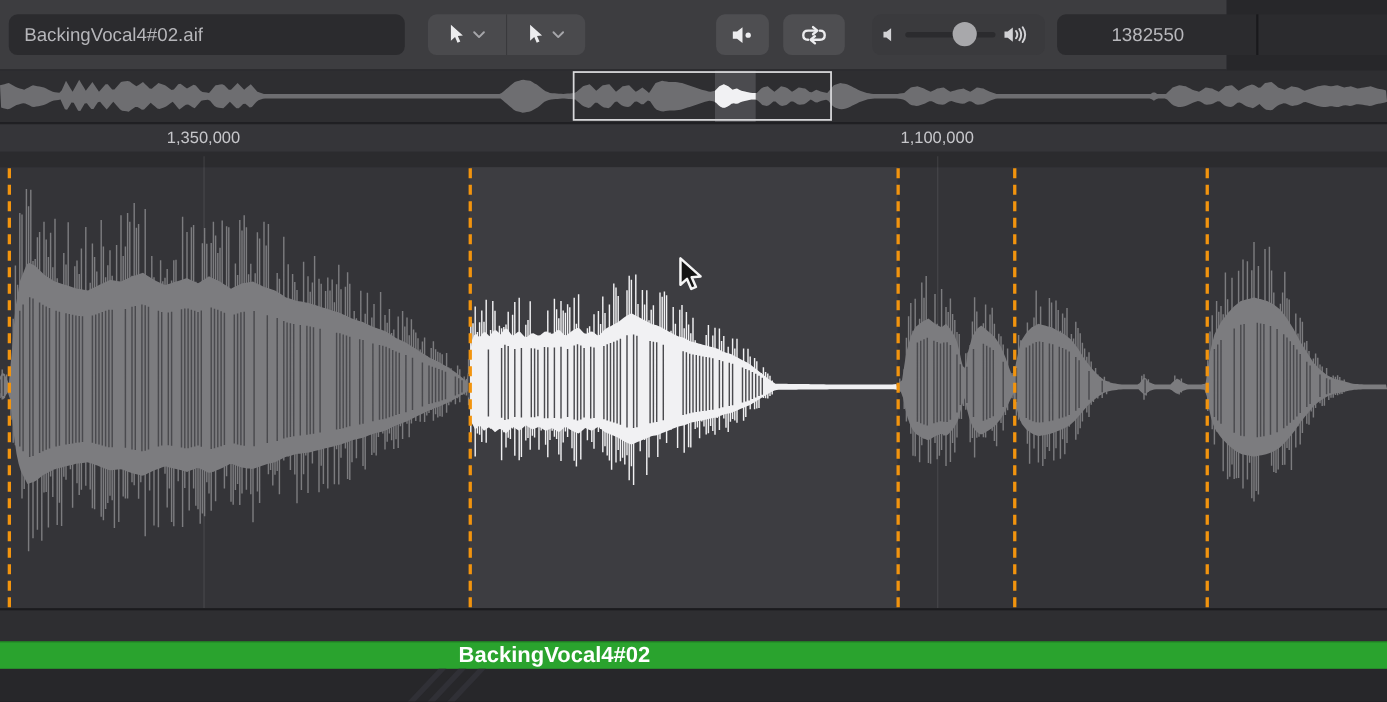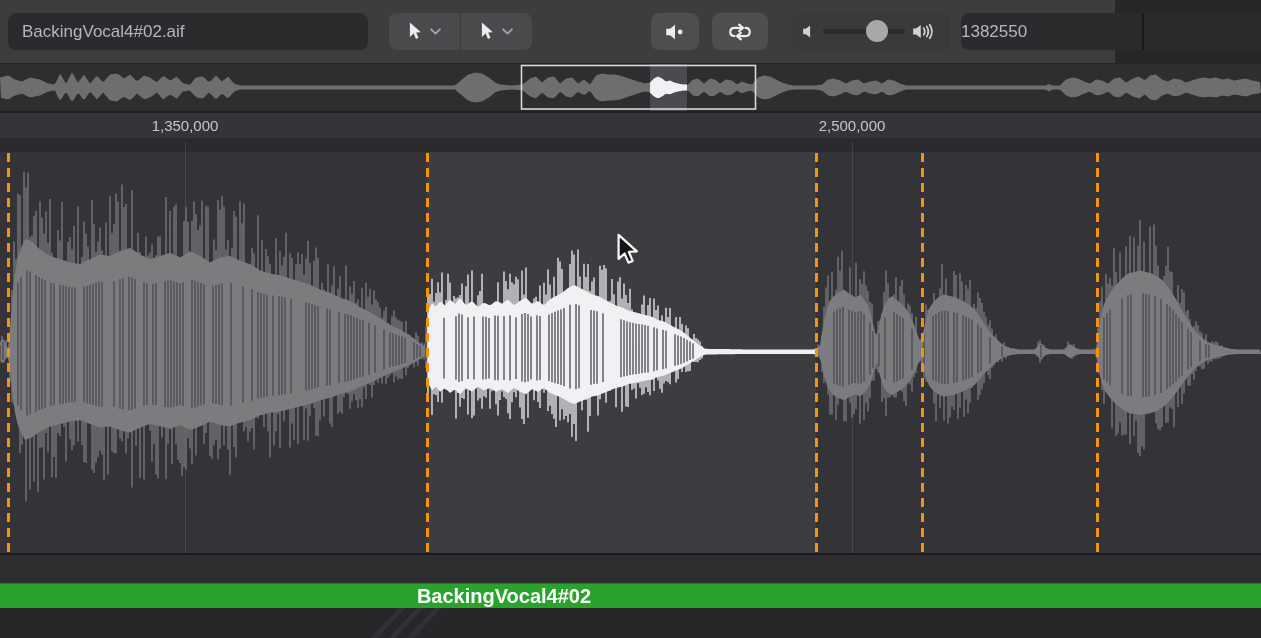--- a/index.html
+++ b/index.html
@@ -23,21 +23,21 @@
   .btn-prelisten{left:651px;width:48px;}
   .btn-cycle{left:712px;width:56px;}
   .volume{position:absolute;left:793px;top:13px;width:157px;height:37px;
           background:#3a3a3d;border-radius:8px;display:flex;align-items:center;}
   .vol-track{position:absolute;left:30px;top:16px;width:82px;height:5px;
              background:#2b2b2e;border-radius:3px;}
   .vol-knob{position:absolute;left:73px;top:7px;width:22px;height:22px;
             border-radius:50%;background:#a8a8ab;}
   .pos-field{left:961px;width:300px;border-radius:8px 0 0 8px;}
   .pos-field .pos-text{position:absolute;left:0;top:0;width:165px;line-height:37px;
-            text-align:left;font-size:17px;color:#b8b8bc;}
+            text-align:center;font-size:17px;color:#b8b8bc;}
   .pos-divider{position:absolute;left:181px;top:0;width:2px;height:37px;background:#19191c;}
 
   
   .overview{position:absolute;left:0;top:64px;width:1261px;height:47px;background:#2e2e31;}
   .sep1{position:absolute;left:0;top:111px;width:1261px;height:2px;background:#202023;}
   .ruler{position:absolute;left:0;top:113px;width:1261px;height:25px;background:#353539;}
   .ruler-label{position:absolute;top:0;transform:translateX(-50%);
                font-size:15px;line-height:25px;color:#c6c6ca;}
   .mainwave{position:absolute;left:0;top:138px;width:1261px;height:415px;}
   .sep2{position:absolute;left:0;top:553px;width:1261px;height:2px;background:#1b1b1e;}
@@ -142,21 +142,21 @@
       <path d="M0,13.5 L2,13.0 L4,12.5 L6,12.0 L8,11.5 L10,12.6 L12,13.8 L14,14.9 L16,15.8 L18,16.4 L20,16.9 L22,17.5 L24,16.5 L26,15.5 L28,14.5 L30,13.5 L32,13.9 L34,14.3 L36,14.7 L38,15.1 L40,15.5 L42,16.5 L44,17.5 L46,18.5 L48,19.5 L50,19.8 L52,20.1 L54,20.4 L56,18.3 L58,13.9 L60,9.5 L62,12.8 L64,16.2 L66,19.5 L68,15.8 L70,12.2 L72,8.5 L74,11.8 L76,15.2 L78,18.5 L80,15.8 L82,13.2 L84,10.5 L86,13.5 L88,16.5 L90,19.5 L92,17.2 L94,14.9 L96,12.6 L98,12.7 L100,15.0 L102,17.3 L104,17.4 L106,15.1 L108,12.8 L110,10.5 L112,10.2 L114,9.9 L116,9.6 L118,10.2 L120,11.6 L122,13.1 L124,14.5 L126,13.2 L128,11.8 L130,10.5 L132,12.5 L134,14.5 L136,16.5 L138,16.6 L140,14.9 L142,13.2 L144,11.5 L146,12.2 L148,12.8 L150,13.5 L152,14.9 L154,16.4 L156,17.8 L158,17.3 L160,15.0 L162,12.7 L164,12.2 L166,13.6 L168,15.1 L170,16.5 L172,15.4 L174,14.2 L176,13.1 L178,13.7 L180,16.0 L182,18.3 L184,19.6 L186,19.9 L188,20.2 L190,20.5 L192,18.2 L194,15.8 L196,13.5 L198,13.2 L200,12.9 L202,12.6 L204,13.5 L206,15.5 L208,17.5 L210,17.5 L212,15.5 L214,13.5 L216,11.5 L218,13.5 L220,15.5 L222,17.5 L224,15.8 L226,14.2 L228,12.5 L230,14.8 L232,17.2 L234,19.5 L236,20.2 L238,20.8 L240,21.5 L242,21.5 L244,21.5 L246,21.5 L248,21.5 L250,21.5 L252,21.5 L254,21.5 L256,21.5 L258,21.5 L260,21.5 L262,21.5 L264,21.5 L266,21.5 L268,21.5 L270,21.5 L272,21.5 L274,21.5 L276,21.5 L278,21.5 L280,21.5 L282,21.5 L284,21.5 L286,21.5 L288,21.5 L290,21.5 L292,21.5 L294,21.5 L296,21.5 L298,21.5 L300,21.5 L302,21.5 L304,21.5 L306,21.5 L308,21.5 L310,21.5 L312,21.5 L314,21.5 L316,21.5 L318,21.5 L320,21.5 L322,21.5 L324,21.5 L326,21.5 L328,21.5 L330,21.5 L332,21.5 L334,21.5 L336,21.5 L338,21.5 L340,21.5 L342,21.5 L344,21.5 L346,21.5 L348,21.5 L350,21.5 L352,21.5 L354,21.5 L356,21.5 L358,21.5 L360,21.5 L362,21.5 L364,21.5 L366,21.5 L368,21.5 L370,21.5 L372,21.5 L374,21.5 L376,21.5 L378,21.5 L380,21.5 L382,21.5 L384,21.5 L386,21.5 L388,21.5 L390,21.5 L392,21.5 L394,21.5 L396,21.5 L398,21.5 L400,21.5 L402,21.5 L404,21.5 L406,21.5 L408,21.5 L410,21.5 L412,21.5 L414,21.5 L416,21.5 L418,21.5 L420,21.5 L422,21.5 L424,21.5 L426,21.5 L428,21.5 L430,21.5 L432,21.5 L434,21.5 L436,21.5 L438,21.5 L440,21.5 L442,21.5 L444,21.5 L446,21.5 L448,21.5 L450,21.5 L452,21.5 L454,21.5 L456,20.6 L458,18.9 L460,17.2 L462,15.5 L464,13.8 L466,12.2 L468,10.5 L470,9.9 L472,9.4 L474,8.8 L476,8.6 L478,8.9 L480,9.2 L482,9.5 L484,10.6 L486,11.8 L488,12.9 L490,14.3 L492,16.0 L494,17.7 L496,18.9 L498,19.7 L500,20.5 L502,20.7 L504,20.8 L506,21.0 L508,21.2 L510,21.3 L512,21.5 L514,21.3 L516,21.1 L518,21.0 L520,20.8 L522,20.6 L524,19.6 L526,17.9 L528,16.2 L530,14.5 L532,13.8 L534,13.2 L536,12.5 L538,14.5 L540,16.5 L542,18.5 L544,16.8 L546,15.2 L548,13.5 L550,13.2 L552,12.8 L554,12.5 L556,14.8 L558,17.2 L560,19.5 L562,17.8 L564,16.2 L566,14.5 L568,14.2 L570,13.8 L572,13.5 L574,15.5 L576,17.5 L578,19.5 L580,18.2 L582,16.8 L584,15.5 L586,17.2 L588,18.8 L590,20.5 L592,17.5 L594,14.5 L596,11.5 L598,10.8 L600,10.2 L602,9.5 L604,9.8 L606,10.2 L608,10.5 L610,10.5 L612,10.5 L614,10.5 L616,10.8 L618,11.2 L620,11.5 L622,12.2 L624,12.8 L626,13.5 L628,14.2 L630,14.8 L632,15.5 L634,16.2 L636,16.8 L638,17.5 L640,18.1 L642,18.6 L644,19.2 L646,19.3 L648,18.9 L650,18.5 L652,16.5 L654,14.5 L656,13.5 L658,12.5 L660,13.5 L662,14.5 L664,16.0 L666,17.5 L668,17.0 L670,16.5 L672,17.5 L674,18.5 L676,19.0 L678,19.5 L680,19.9 L682,20.3 L684,20.5 L686,20.5 L688,20.5 L690,18.5 L692,16.5 L694,15.3 L696,14.9 L698,14.5 L700,16.2 L702,17.8 L704,19.5 L706,17.8 L708,16.2 L710,14.5 L712,14.9 L714,15.3 L716,16.3 L718,17.9 L720,19.5 L722,18.2 L724,16.8 L726,15.5 L728,15.8 L730,16.2 L732,16.5 L734,18.1 L736,19.7 L738,19.9 L740,18.7 L742,17.5 L744,18.3 L746,19.1 L748,19.7 L750,20.1 L752,20.5 L754,18.2 L756,15.8 L758,13.5 L760,12.8 L762,12.2 L764,11.5 L766,11.8 L768,12.2 L770,12.5 L772,13.5 L774,14.5 L776,15.5 L778,16.5 L780,17.5 L782,18.5 L784,19.2 L786,19.8 L788,20.5 L790,20.8 L792,21.2 L794,21.5 L796,21.5 L798,21.5 L800,21.5 L802,21.5 L804,21.5 L806,21.5 L808,21.5 L810,21.5 L812,21.5 L814,21.5 L816,21.4 L818,21.1 L820,20.8 L822,20.5 L824,18.8 L826,17.2 L828,15.5 L830,15.2 L832,14.8 L834,14.5 L836,15.2 L838,15.8 L840,16.5 L842,17.5 L844,18.5 L846,19.5 L848,18.5 L850,17.5 L852,16.5 L854,16.2 L856,15.8 L858,15.5 L860,16.8 L862,18.2 L864,19.5 L866,18.8 L868,18.2 L870,17.5 L872,17.2 L874,16.8 L876,16.5 L878,17.5 L880,18.5 L882,19.5 L884,18.2 L886,16.8 L888,15.5 L890,15.8 L892,16.2 L894,16.5 L896,17.5 L898,18.5 L900,19.5 L902,20.2 L904,20.8 L906,21.5 L908,21.5 L910,21.5 L912,21.5 L914,21.5 L916,21.5 L918,21.5 L920,21.5 L922,21.5 L924,21.5 L926,21.5 L928,21.5 L930,21.5 L932,21.5 L934,21.5 L936,21.5 L938,21.5 L940,21.5 L942,21.5 L944,21.5 L946,21.5 L948,21.5 L950,21.5 L952,21.5 L954,21.5 L956,21.5 L958,21.5 L960,21.5 L962,21.5 L964,21.5 L966,21.5 L968,21.5 L970,21.5 L972,21.5 L974,21.5 L976,21.5 L978,21.5 L980,21.5 L982,21.5 L984,21.5 L986,21.5 L988,21.5 L990,21.5 L992,21.5 L994,21.5 L996,21.5 L998,21.5 L1000,21.5 L1002,21.5 L1004,21.5 L1006,21.5 L1008,21.5 L1010,21.5 L1012,21.5 L1014,21.5 L1016,21.5 L1018,21.5 L1020,21.5 L1022,21.5 L1024,21.5 L1026,21.5 L1028,21.5 L1030,21.5 L1032,21.5 L1034,21.5 L1036,21.5 L1038,21.5 L1040,21.5 L1042,21.5 L1044,21.5 L1046,21.5 L1048,20.2 L1050,20.2 L1052,21.5 L1054,21.5 L1056,21.5 L1058,21.5 L1060,21.5 L1062,19.5 L1064,17.5 L1066,15.5 L1068,14.8 L1070,14.2 L1072,13.5 L1074,13.8 L1076,14.2 L1078,14.5 L1080,15.5 L1082,16.5 L1084,17.5 L1086,18.2 L1088,18.8 L1090,19.5 L1092,18.2 L1094,16.8 L1096,15.5 L1098,15.8 L1100,16.2 L1102,16.5 L1104,17.5 L1106,18.5 L1108,19.5 L1110,17.8 L1112,16.2 L1114,14.5 L1116,14.2 L1118,13.8 L1120,13.5 L1122,15.2 L1124,16.8 L1126,18.5 L1128,17.4 L1130,16.2 L1132,15.1 L1134,14.2 L1136,13.5 L1138,12.8 L1140,13.2 L1142,14.5 L1144,15.8 L1146,15.5 L1148,13.5 L1150,11.5 L1152,11.2 L1154,10.8 L1156,10.5 L1158,12.2 L1160,13.8 L1162,15.5 L1164,16.2 L1166,16.8 L1168,17.5 L1170,16.5 L1172,15.5 L1174,14.5 L1176,14.8 L1178,15.2 L1180,15.5 L1182,16.5 L1184,17.5 L1186,18.5 L1188,17.8 L1190,17.2 L1192,16.5 L1194,15.8 L1196,15.2 L1198,14.5 L1200,14.2 L1202,13.8 L1204,13.5 L1206,13.8 L1208,14.2 L1210,14.5 L1212,14.2 L1214,13.8 L1216,13.5 L1218,14.2 L1220,14.8 L1222,15.5 L1224,15.2 L1226,14.8 L1228,14.5 L1230,15.2 L1232,15.8 L1234,16.5 L1236,16.2 L1238,15.8 L1240,15.5 L1242,15.2 L1244,14.8 L1246,14.5 L1248,15.2 L1250,15.8 L1252,16.5 L1254,16.8 L1256,17.2 L1258,17.5 L1260,18.2 L1261,28.5 L1259,29.2 L1257,29.7 L1255,30.0 L1253,30.3 L1251,30.8 L1249,31.5 L1247,32.2 L1245,32.3 L1243,32.0 L1241,31.7 L1239,31.3 L1237,31.0 L1235,30.7 L1233,30.8 L1231,31.5 L1229,32.2 L1227,32.3 L1225,32.0 L1223,31.7 L1221,31.8 L1219,32.5 L1217,33.2 L1215,33.3 L1213,33.0 L1211,32.7 L1209,32.7 L1207,33.0 L1205,33.3 L1203,33.3 L1201,33.0 L1199,32.7 L1197,32.2 L1195,31.5 L1193,30.8 L1191,30.2 L1189,29.5 L1187,28.8 L1185,29.0 L1183,30.0 L1181,31.0 L1179,31.7 L1177,32.0 L1175,32.3 L1173,32.0 L1171,31.0 L1169,30.0 L1167,29.8 L1165,30.5 L1163,31.2 L1161,32.3 L1159,34.0 L1157,35.7 L1155,36.3 L1153,36.0 L1151,35.7 L1149,34.5 L1147,32.5 L1145,30.5 L1143,31.8 L1141,33.2 L1139,34.5 L1137,33.8 L1135,33.2 L1133,32.5 L1131,31.4 L1129,30.2 L1127,29.1 L1125,29.3 L1123,31.0 L1121,32.7 L1119,33.3 L1117,33.0 L1115,32.7 L1113,31.7 L1111,30.0 L1109,28.3 L1107,28.0 L1105,29.0 L1103,30.0 L1101,30.7 L1099,31.0 L1097,31.3 L1095,30.8 L1093,29.5 L1091,28.2 L1089,27.8 L1087,28.5 L1085,29.2 L1083,30.0 L1081,31.0 L1079,32.0 L1077,32.7 L1075,33.0 L1073,33.3 L1071,33.2 L1069,32.5 L1067,31.8 L1065,30.5 L1063,28.5 L1061,26.5 L1059,25.5 L1057,25.5 L1055,25.5 L1053,25.5 L1051,26.2 L1049,27.5 L1047,26.2 L1045,25.5 L1043,25.5 L1041,25.5 L1039,25.5 L1037,25.5 L1035,25.5 L1033,25.5 L1031,25.5 L1029,25.5 L1027,25.5 L1025,25.5 L1023,25.5 L1021,25.5 L1019,25.5 L1017,25.5 L1015,25.5 L1013,25.5 L1011,25.5 L1009,25.5 L1007,25.5 L1005,25.5 L1003,25.5 L1001,25.5 L999,25.5 L997,25.5 L995,25.5 L993,25.5 L991,25.5 L989,25.5 L987,25.5 L985,25.5 L983,25.5 L981,25.5 L979,25.5 L977,25.5 L975,25.5 L973,25.5 L971,25.5 L969,25.5 L967,25.5 L965,25.5 L963,25.5 L961,25.5 L959,25.5 L957,25.5 L955,25.5 L953,25.5 L951,25.5 L949,25.5 L947,25.5 L945,25.5 L943,25.5 L941,25.5 L939,25.5 L937,25.5 L935,25.5 L933,25.5 L931,25.5 L929,25.5 L927,25.5 L925,25.5 L923,25.5 L921,25.5 L919,25.5 L917,25.5 L915,25.5 L913,25.5 L911,25.5 L909,25.5 L907,25.5 L905,25.8 L903,26.5 L901,27.2 L899,28.0 L897,29.0 L895,30.0 L893,30.7 L891,31.0 L889,31.3 L887,30.8 L885,29.5 L883,28.2 L881,28.0 L879,29.0 L877,30.0 L875,30.3 L873,30.0 L871,29.7 L869,29.2 L867,28.5 L865,27.8 L863,28.2 L861,29.5 L859,30.8 L857,31.3 L855,31.0 L853,30.7 L851,30.0 L849,29.0 L847,28.0 L845,28.0 L843,29.0 L841,30.0 L839,30.8 L837,31.5 L835,32.2 L833,32.3 L831,32.0 L829,31.7 L827,30.7 L825,29.0 L823,27.3 L821,26.4 L819,26.1 L817,25.8 L815,25.5 L813,25.5 L811,25.5 L809,25.5 L807,25.5 L805,25.5 L803,25.5 L801,25.5 L799,25.5 L797,25.5 L795,25.5 L793,25.7 L791,26.0 L789,26.3 L787,26.8 L785,27.5 L783,28.2 L781,29.0 L779,30.0 L777,31.0 L775,32.0 L773,33.0 L771,34.0 L769,34.7 L767,35.0 L765,35.3 L763,35.2 L761,34.5 L759,33.8 L757,32.3 L755,30.0 L753,27.7 L751,26.7 L749,27.1 L747,27.5 L745,28.3 L743,29.1 L741,28.9 L739,27.7 L737,26.5 L735,28.1 L733,29.7 L731,30.7 L729,31.0 L727,31.3 L725,30.8 L723,29.5 L721,28.2 L719,28.3 L717,29.9 L715,31.5 L713,31.9 L711,32.3 L709,31.7 L707,30.0 L705,28.3 L703,28.3 L701,30.0 L699,31.7 L697,32.3 L695,31.9 L693,31.5 L691,29.5 L689,27.5 L687,26.5 L685,26.5 L683,26.5 L681,26.9 L679,27.3 L677,27.8 L675,28.3 L673,29.0 L671,30.0 L669,30.3 L667,29.8 L665,30.3 L663,31.8 L661,33.0 L659,34.0 L657,34.0 L655,33.0 L653,31.5 L651,29.5 L649,28.3 L647,27.9 L645,27.5 L643,28.1 L641,28.6 L639,29.2 L637,29.8 L635,30.5 L633,31.2 L631,31.8 L629,32.5 L627,33.2 L625,33.8 L623,34.5 L621,35.2 L619,35.7 L617,36.0 L615,36.3 L613,36.5 L611,36.5 L609,36.5 L607,36.7 L605,37.0 L603,37.3 L601,37.2 L599,36.5 L597,35.8 L595,34.0 L593,31.0 L591,28.0 L589,27.3 L587,29.0 L585,30.7 L583,30.8 L581,29.5 L579,28.2 L577,28.5 L575,30.5 L573,32.5 L571,33.3 L569,33.0 L567,32.7 L565,31.7 L563,30.0 L561,28.3 L559,28.7 L557,31.0 L555,33.3 L553,34.3 L551,34.0 L549,33.7 L547,32.7 L545,31.0 L543,29.3 L541,29.5 L539,31.5 L537,33.5 L535,34.2 L533,33.5 L531,32.8 L529,31.6 L527,29.9 L525,28.2 L523,26.5 L521,26.3 L519,26.1 L517,26.0 L515,25.8 L513,25.6 L511,25.6 L509,25.8 L507,25.9 L505,26.1 L503,26.3 L501,26.4 L499,26.9 L497,27.7 L495,28.5 L493,30.2 L491,31.8 L489,33.5 L487,34.6 L485,35.8 L483,36.9 L481,37.6 L479,37.9 L477,38.2 L475,38.5 L473,37.9 L471,37.4 L469,36.8 L467,35.7 L465,34.0 L463,32.3 L461,30.6 L459,28.9 L457,27.2 L455,25.5 L453,25.5 L451,25.5 L449,25.5 L447,25.5 L445,25.5 L443,25.5 L441,25.5 L439,25.5 L437,25.5 L435,25.5 L433,25.5 L431,25.5 L429,25.5 L427,25.5 L425,25.5 L423,25.5 L421,25.5 L419,25.5 L417,25.5 L415,25.5 L413,25.5 L411,25.5 L409,25.5 L407,25.5 L405,25.5 L403,25.5 L401,25.5 L399,25.5 L397,25.5 L395,25.5 L393,25.5 L391,25.5 L389,25.5 L387,25.5 L385,25.5 L383,25.5 L381,25.5 L379,25.5 L377,25.5 L375,25.5 L373,25.5 L371,25.5 L369,25.5 L367,25.5 L365,25.5 L363,25.5 L361,25.5 L359,25.5 L357,25.5 L355,25.5 L353,25.5 L351,25.5 L349,25.5 L347,25.5 L345,25.5 L343,25.5 L341,25.5 L339,25.5 L337,25.5 L335,25.5 L333,25.5 L331,25.5 L329,25.5 L327,25.5 L325,25.5 L323,25.5 L321,25.5 L319,25.5 L317,25.5 L315,25.5 L313,25.5 L311,25.5 L309,25.5 L307,25.5 L305,25.5 L303,25.5 L301,25.5 L299,25.5 L297,25.5 L295,25.5 L293,25.5 L291,25.5 L289,25.5 L287,25.5 L285,25.5 L283,25.5 L281,25.5 L279,25.5 L277,25.5 L275,25.5 L273,25.5 L271,25.5 L269,25.5 L267,25.5 L265,25.5 L263,25.5 L261,25.5 L259,25.5 L257,25.5 L255,25.5 L253,25.5 L251,25.5 L249,25.5 L247,25.5 L245,25.5 L243,25.5 L241,25.5 L239,25.8 L237,26.5 L235,27.2 L233,28.7 L231,31.0 L229,33.3 L227,33.7 L225,32.0 L223,30.3 L221,30.5 L219,32.5 L217,34.5 L215,34.5 L213,32.5 L211,30.5 L209,28.5 L207,30.5 L205,32.5 L203,34.5 L201,34.2 L199,33.9 L197,33.6 L195,32.3 L193,30.0 L191,27.7 L189,26.6 L187,26.9 L185,27.2 L183,27.5 L181,29.8 L179,32.2 L177,34.5 L175,33.4 L173,32.2 L171,31.1 L169,31.2 L167,32.6 L165,34.1 L163,35.5 L161,33.2 L159,30.8 L157,28.5 L155,29.9 L153,31.4 L151,32.8 L149,33.8 L147,34.5 L145,35.2 L143,34.6 L141,32.9 L139,31.2 L137,29.5 L135,31.5 L133,33.5 L131,35.5 L129,35.8 L127,34.5 L125,33.2 L123,33.2 L121,34.6 L119,36.1 L117,37.5 L115,37.2 L113,36.9 L111,36.6 L109,35.4 L107,33.1 L105,30.8 L103,28.5 L101,30.8 L99,33.2 L97,35.5 L95,33.2 L93,30.9 L91,28.6 L89,29.0 L87,32.0 L85,35.0 L83,35.2 L81,32.5 L79,29.8 L77,30.2 L75,33.5 L73,36.8 L71,36.7 L69,33.0 L67,29.3 L65,29.2 L63,32.5 L61,35.8 L59,35.3 L57,30.9 L55,26.5 L53,26.8 L51,27.1 L49,27.4 L47,28.0 L45,29.0 L43,30.0 L41,31.0 L39,31.7 L37,32.1 L35,32.5 L33,32.9 L31,33.3 L29,33.0 L27,32.0 L25,31.0 L23,30.0 L21,29.8 L19,30.4 L17,30.9 L15,31.5 L13,32.6 L11,33.8 L9,34.9 L7,35.3 L5,34.8 L3,34.3 L1,33.8 Z" fill="#6e6e71"></path>
       <path d="M0,13.5 L2,13.0 L4,12.5 L6,12.0 L8,11.5 L10,12.6 L12,13.8 L14,14.9 L16,15.8 L18,16.4 L20,16.9 L22,17.5 L24,16.5 L26,15.5 L28,14.5 L30,13.5 L32,13.9 L34,14.3 L36,14.7 L38,15.1 L40,15.5 L42,16.5 L44,17.5 L46,18.5 L48,19.5 L50,19.8 L52,20.1 L54,20.4 L56,18.3 L58,13.9 L60,9.5 L62,12.8 L64,16.2 L66,19.5 L68,15.8 L70,12.2 L72,8.5 L74,11.8 L76,15.2 L78,18.5 L80,15.8 L82,13.2 L84,10.5 L86,13.5 L88,16.5 L90,19.5 L92,17.2 L94,14.9 L96,12.6 L98,12.7 L100,15.0 L102,17.3 L104,17.4 L106,15.1 L108,12.8 L110,10.5 L112,10.2 L114,9.9 L116,9.6 L118,10.2 L120,11.6 L122,13.1 L124,14.5 L126,13.2 L128,11.8 L130,10.5 L132,12.5 L134,14.5 L136,16.5 L138,16.6 L140,14.9 L142,13.2 L144,11.5 L146,12.2 L148,12.8 L150,13.5 L152,14.9 L154,16.4 L156,17.8 L158,17.3 L160,15.0 L162,12.7 L164,12.2 L166,13.6 L168,15.1 L170,16.5 L172,15.4 L174,14.2 L176,13.1 L178,13.7 L180,16.0 L182,18.3 L184,19.6 L186,19.9 L188,20.2 L190,20.5 L192,18.2 L194,15.8 L196,13.5 L198,13.2 L200,12.9 L202,12.6 L204,13.5 L206,15.5 L208,17.5 L210,17.5 L212,15.5 L214,13.5 L216,11.5 L218,13.5 L220,15.5 L222,17.5 L224,15.8 L226,14.2 L228,12.5 L230,14.8 L232,17.2 L234,19.5 L236,20.2 L238,20.8 L240,21.5 L242,21.5 L244,21.5 L246,21.5 L248,21.5 L250,21.5 L252,21.5 L254,21.5 L256,21.5 L258,21.5 L260,21.5 L262,21.5 L264,21.5 L266,21.5 L268,21.5 L270,21.5 L272,21.5 L274,21.5 L276,21.5 L278,21.5 L280,21.5 L282,21.5 L284,21.5 L286,21.5 L288,21.5 L290,21.5 L292,21.5 L294,21.5 L296,21.5 L298,21.5 L300,21.5 L302,21.5 L304,21.5 L306,21.5 L308,21.5 L310,21.5 L312,21.5 L314,21.5 L316,21.5 L318,21.5 L320,21.5 L322,21.5 L324,21.5 L326,21.5 L328,21.5 L330,21.5 L332,21.5 L334,21.5 L336,21.5 L338,21.5 L340,21.5 L342,21.5 L344,21.5 L346,21.5 L348,21.5 L350,21.5 L352,21.5 L354,21.5 L356,21.5 L358,21.5 L360,21.5 L362,21.5 L364,21.5 L366,21.5 L368,21.5 L370,21.5 L372,21.5 L374,21.5 L376,21.5 L378,21.5 L380,21.5 L382,21.5 L384,21.5 L386,21.5 L388,21.5 L390,21.5 L392,21.5 L394,21.5 L396,21.5 L398,21.5 L400,21.5 L402,21.5 L404,21.5 L406,21.5 L408,21.5 L410,21.5 L412,21.5 L414,21.5 L416,21.5 L418,21.5 L420,21.5 L422,21.5 L424,21.5 L426,21.5 L428,21.5 L430,21.5 L432,21.5 L434,21.5 L436,21.5 L438,21.5 L440,21.5 L442,21.5 L444,21.5 L446,21.5 L448,21.5 L450,21.5 L452,21.5 L454,21.5 L456,20.6 L458,18.9 L460,17.2 L462,15.5 L464,13.8 L466,12.2 L468,10.5 L470,9.9 L472,9.4 L474,8.8 L476,8.6 L478,8.9 L480,9.2 L482,9.5 L484,10.6 L486,11.8 L488,12.9 L490,14.3 L492,16.0 L494,17.7 L496,18.9 L498,19.7 L500,20.5 L502,20.7 L504,20.8 L506,21.0 L508,21.2 L510,21.3 L512,21.5 L514,21.3 L516,21.1 L518,21.0 L520,20.8 L522,20.6 L524,19.6 L526,17.9 L528,16.2 L530,14.5 L532,13.8 L534,13.2 L536,12.5 L538,14.5 L540,16.5 L542,18.5 L544,16.8 L546,15.2 L548,13.5 L550,13.2 L552,12.8 L554,12.5 L556,14.8 L558,17.2 L560,19.5 L562,17.8 L564,16.2 L566,14.5 L568,14.2 L570,13.8 L572,13.5 L574,15.5 L576,17.5 L578,19.5 L580,18.2 L582,16.8 L584,15.5 L586,17.2 L588,18.8 L590,20.5 L592,17.5 L594,14.5 L596,11.5 L598,10.8 L600,10.2 L602,9.5 L604,9.8 L606,10.2 L608,10.5 L610,10.5 L612,10.5 L614,10.5 L616,10.8 L618,11.2 L620,11.5 L622,12.2 L624,12.8 L626,13.5 L628,14.2 L630,14.8 L632,15.5 L634,16.2 L636,16.8 L638,17.5 L640,18.1 L642,18.6 L644,19.2 L646,19.3 L648,18.9 L650,18.5 L652,16.5 L654,14.5 L656,13.5 L658,12.5 L660,13.5 L662,14.5 L664,16.0 L666,17.5 L668,17.0 L670,16.5 L672,17.5 L674,18.5 L676,19.0 L678,19.5 L680,19.9 L682,20.3 L684,20.5 L686,20.5 L688,20.5 L690,18.5 L692,16.5 L694,15.3 L696,14.9 L698,14.5 L700,16.2 L702,17.8 L704,19.5 L706,17.8 L708,16.2 L710,14.5 L712,14.9 L714,15.3 L716,16.3 L718,17.9 L720,19.5 L722,18.2 L724,16.8 L726,15.5 L728,15.8 L730,16.2 L732,16.5 L734,18.1 L736,19.7 L738,19.9 L740,18.7 L742,17.5 L744,18.3 L746,19.1 L748,19.7 L750,20.1 L752,20.5 L754,18.2 L756,15.8 L758,13.5 L760,12.8 L762,12.2 L764,11.5 L766,11.8 L768,12.2 L770,12.5 L772,13.5 L774,14.5 L776,15.5 L778,16.5 L780,17.5 L782,18.5 L784,19.2 L786,19.8 L788,20.5 L790,20.8 L792,21.2 L794,21.5 L796,21.5 L798,21.5 L800,21.5 L802,21.5 L804,21.5 L806,21.5 L808,21.5 L810,21.5 L812,21.5 L814,21.5 L816,21.4 L818,21.1 L820,20.8 L822,20.5 L824,18.8 L826,17.2 L828,15.5 L830,15.2 L832,14.8 L834,14.5 L836,15.2 L838,15.8 L840,16.5 L842,17.5 L844,18.5 L846,19.5 L848,18.5 L850,17.5 L852,16.5 L854,16.2 L856,15.8 L858,15.5 L860,16.8 L862,18.2 L864,19.5 L866,18.8 L868,18.2 L870,17.5 L872,17.2 L874,16.8 L876,16.5 L878,17.5 L880,18.5 L882,19.5 L884,18.2 L886,16.8 L888,15.5 L890,15.8 L892,16.2 L894,16.5 L896,17.5 L898,18.5 L900,19.5 L902,20.2 L904,20.8 L906,21.5 L908,21.5 L910,21.5 L912,21.5 L914,21.5 L916,21.5 L918,21.5 L920,21.5 L922,21.5 L924,21.5 L926,21.5 L928,21.5 L930,21.5 L932,21.5 L934,21.5 L936,21.5 L938,21.5 L940,21.5 L942,21.5 L944,21.5 L946,21.5 L948,21.5 L950,21.5 L952,21.5 L954,21.5 L956,21.5 L958,21.5 L960,21.5 L962,21.5 L964,21.5 L966,21.5 L968,21.5 L970,21.5 L972,21.5 L974,21.5 L976,21.5 L978,21.5 L980,21.5 L982,21.5 L984,21.5 L986,21.5 L988,21.5 L990,21.5 L992,21.5 L994,21.5 L996,21.5 L998,21.5 L1000,21.5 L1002,21.5 L1004,21.5 L1006,21.5 L1008,21.5 L1010,21.5 L1012,21.5 L1014,21.5 L1016,21.5 L1018,21.5 L1020,21.5 L1022,21.5 L1024,21.5 L1026,21.5 L1028,21.5 L1030,21.5 L1032,21.5 L1034,21.5 L1036,21.5 L1038,21.5 L1040,21.5 L1042,21.5 L1044,21.5 L1046,21.5 L1048,20.2 L1050,20.2 L1052,21.5 L1054,21.5 L1056,21.5 L1058,21.5 L1060,21.5 L1062,19.5 L1064,17.5 L1066,15.5 L1068,14.8 L1070,14.2 L1072,13.5 L1074,13.8 L1076,14.2 L1078,14.5 L1080,15.5 L1082,16.5 L1084,17.5 L1086,18.2 L1088,18.8 L1090,19.5 L1092,18.2 L1094,16.8 L1096,15.5 L1098,15.8 L1100,16.2 L1102,16.5 L1104,17.5 L1106,18.5 L1108,19.5 L1110,17.8 L1112,16.2 L1114,14.5 L1116,14.2 L1118,13.8 L1120,13.5 L1122,15.2 L1124,16.8 L1126,18.5 L1128,17.4 L1130,16.2 L1132,15.1 L1134,14.2 L1136,13.5 L1138,12.8 L1140,13.2 L1142,14.5 L1144,15.8 L1146,15.5 L1148,13.5 L1150,11.5 L1152,11.2 L1154,10.8 L1156,10.5 L1158,12.2 L1160,13.8 L1162,15.5 L1164,16.2 L1166,16.8 L1168,17.5 L1170,16.5 L1172,15.5 L1174,14.5 L1176,14.8 L1178,15.2 L1180,15.5 L1182,16.5 L1184,17.5 L1186,18.5 L1188,17.8 L1190,17.2 L1192,16.5 L1194,15.8 L1196,15.2 L1198,14.5 L1200,14.2 L1202,13.8 L1204,13.5 L1206,13.8 L1208,14.2 L1210,14.5 L1212,14.2 L1214,13.8 L1216,13.5 L1218,14.2 L1220,14.8 L1222,15.5 L1224,15.2 L1226,14.8 L1228,14.5 L1230,15.2 L1232,15.8 L1234,16.5 L1236,16.2 L1238,15.8 L1240,15.5 L1242,15.2 L1244,14.8 L1246,14.5 L1248,15.2 L1250,15.8 L1252,16.5 L1254,16.8 L1256,17.2 L1258,17.5 L1260,18.2 L1261,28.5 L1259,29.2 L1257,29.7 L1255,30.0 L1253,30.3 L1251,30.8 L1249,31.5 L1247,32.2 L1245,32.3 L1243,32.0 L1241,31.7 L1239,31.3 L1237,31.0 L1235,30.7 L1233,30.8 L1231,31.5 L1229,32.2 L1227,32.3 L1225,32.0 L1223,31.7 L1221,31.8 L1219,32.5 L1217,33.2 L1215,33.3 L1213,33.0 L1211,32.7 L1209,32.7 L1207,33.0 L1205,33.3 L1203,33.3 L1201,33.0 L1199,32.7 L1197,32.2 L1195,31.5 L1193,30.8 L1191,30.2 L1189,29.5 L1187,28.8 L1185,29.0 L1183,30.0 L1181,31.0 L1179,31.7 L1177,32.0 L1175,32.3 L1173,32.0 L1171,31.0 L1169,30.0 L1167,29.8 L1165,30.5 L1163,31.2 L1161,32.3 L1159,34.0 L1157,35.7 L1155,36.3 L1153,36.0 L1151,35.7 L1149,34.5 L1147,32.5 L1145,30.5 L1143,31.8 L1141,33.2 L1139,34.5 L1137,33.8 L1135,33.2 L1133,32.5 L1131,31.4 L1129,30.2 L1127,29.1 L1125,29.3 L1123,31.0 L1121,32.7 L1119,33.3 L1117,33.0 L1115,32.7 L1113,31.7 L1111,30.0 L1109,28.3 L1107,28.0 L1105,29.0 L1103,30.0 L1101,30.7 L1099,31.0 L1097,31.3 L1095,30.8 L1093,29.5 L1091,28.2 L1089,27.8 L1087,28.5 L1085,29.2 L1083,30.0 L1081,31.0 L1079,32.0 L1077,32.7 L1075,33.0 L1073,33.3 L1071,33.2 L1069,32.5 L1067,31.8 L1065,30.5 L1063,28.5 L1061,26.5 L1059,25.5 L1057,25.5 L1055,25.5 L1053,25.5 L1051,26.2 L1049,27.5 L1047,26.2 L1045,25.5 L1043,25.5 L1041,25.5 L1039,25.5 L1037,25.5 L1035,25.5 L1033,25.5 L1031,25.5 L1029,25.5 L1027,25.5 L1025,25.5 L1023,25.5 L1021,25.5 L1019,25.5 L1017,25.5 L1015,25.5 L1013,25.5 L1011,25.5 L1009,25.5 L1007,25.5 L1005,25.5 L1003,25.5 L1001,25.5 L999,25.5 L997,25.5 L995,25.5 L993,25.5 L991,25.5 L989,25.5 L987,25.5 L985,25.5 L983,25.5 L981,25.5 L979,25.5 L977,25.5 L975,25.5 L973,25.5 L971,25.5 L969,25.5 L967,25.5 L965,25.5 L963,25.5 L961,25.5 L959,25.5 L957,25.5 L955,25.5 L953,25.5 L951,25.5 L949,25.5 L947,25.5 L945,25.5 L943,25.5 L941,25.5 L939,25.5 L937,25.5 L935,25.5 L933,25.5 L931,25.5 L929,25.5 L927,25.5 L925,25.5 L923,25.5 L921,25.5 L919,25.5 L917,25.5 L915,25.5 L913,25.5 L911,25.5 L909,25.5 L907,25.5 L905,25.8 L903,26.5 L901,27.2 L899,28.0 L897,29.0 L895,30.0 L893,30.7 L891,31.0 L889,31.3 L887,30.8 L885,29.5 L883,28.2 L881,28.0 L879,29.0 L877,30.0 L875,30.3 L873,30.0 L871,29.7 L869,29.2 L867,28.5 L865,27.8 L863,28.2 L861,29.5 L859,30.8 L857,31.3 L855,31.0 L853,30.7 L851,30.0 L849,29.0 L847,28.0 L845,28.0 L843,29.0 L841,30.0 L839,30.8 L837,31.5 L835,32.2 L833,32.3 L831,32.0 L829,31.7 L827,30.7 L825,29.0 L823,27.3 L821,26.4 L819,26.1 L817,25.8 L815,25.5 L813,25.5 L811,25.5 L809,25.5 L807,25.5 L805,25.5 L803,25.5 L801,25.5 L799,25.5 L797,25.5 L795,25.5 L793,25.7 L791,26.0 L789,26.3 L787,26.8 L785,27.5 L783,28.2 L781,29.0 L779,30.0 L777,31.0 L775,32.0 L773,33.0 L771,34.0 L769,34.7 L767,35.0 L765,35.3 L763,35.2 L761,34.5 L759,33.8 L757,32.3 L755,30.0 L753,27.7 L751,26.7 L749,27.1 L747,27.5 L745,28.3 L743,29.1 L741,28.9 L739,27.7 L737,26.5 L735,28.1 L733,29.7 L731,30.7 L729,31.0 L727,31.3 L725,30.8 L723,29.5 L721,28.2 L719,28.3 L717,29.9 L715,31.5 L713,31.9 L711,32.3 L709,31.7 L707,30.0 L705,28.3 L703,28.3 L701,30.0 L699,31.7 L697,32.3 L695,31.9 L693,31.5 L691,29.5 L689,27.5 L687,26.5 L685,26.5 L683,26.5 L681,26.9 L679,27.3 L677,27.8 L675,28.3 L673,29.0 L671,30.0 L669,30.3 L667,29.8 L665,30.3 L663,31.8 L661,33.0 L659,34.0 L657,34.0 L655,33.0 L653,31.5 L651,29.5 L649,28.3 L647,27.9 L645,27.5 L643,28.1 L641,28.6 L639,29.2 L637,29.8 L635,30.5 L633,31.2 L631,31.8 L629,32.5 L627,33.2 L625,33.8 L623,34.5 L621,35.2 L619,35.7 L617,36.0 L615,36.3 L613,36.5 L611,36.5 L609,36.5 L607,36.7 L605,37.0 L603,37.3 L601,37.2 L599,36.5 L597,35.8 L595,34.0 L593,31.0 L591,28.0 L589,27.3 L587,29.0 L585,30.7 L583,30.8 L581,29.5 L579,28.2 L577,28.5 L575,30.5 L573,32.5 L571,33.3 L569,33.0 L567,32.7 L565,31.7 L563,30.0 L561,28.3 L559,28.7 L557,31.0 L555,33.3 L553,34.3 L551,34.0 L549,33.7 L547,32.7 L545,31.0 L543,29.3 L541,29.5 L539,31.5 L537,33.5 L535,34.2 L533,33.5 L531,32.8 L529,31.6 L527,29.9 L525,28.2 L523,26.5 L521,26.3 L519,26.1 L517,26.0 L515,25.8 L513,25.6 L511,25.6 L509,25.8 L507,25.9 L505,26.1 L503,26.3 L501,26.4 L499,26.9 L497,27.7 L495,28.5 L493,30.2 L491,31.8 L489,33.5 L487,34.6 L485,35.8 L483,36.9 L481,37.6 L479,37.9 L477,38.2 L475,38.5 L473,37.9 L471,37.4 L469,36.8 L467,35.7 L465,34.0 L463,32.3 L461,30.6 L459,28.9 L457,27.2 L455,25.5 L453,25.5 L451,25.5 L449,25.5 L447,25.5 L445,25.5 L443,25.5 L441,25.5 L439,25.5 L437,25.5 L435,25.5 L433,25.5 L431,25.5 L429,25.5 L427,25.5 L425,25.5 L423,25.5 L421,25.5 L419,25.5 L417,25.5 L415,25.5 L413,25.5 L411,25.5 L409,25.5 L407,25.5 L405,25.5 L403,25.5 L401,25.5 L399,25.5 L397,25.5 L395,25.5 L393,25.5 L391,25.5 L389,25.5 L387,25.5 L385,25.5 L383,25.5 L381,25.5 L379,25.5 L377,25.5 L375,25.5 L373,25.5 L371,25.5 L369,25.5 L367,25.5 L365,25.5 L363,25.5 L361,25.5 L359,25.5 L357,25.5 L355,25.5 L353,25.5 L351,25.5 L349,25.5 L347,25.5 L345,25.5 L343,25.5 L341,25.5 L339,25.5 L337,25.5 L335,25.5 L333,25.5 L331,25.5 L329,25.5 L327,25.5 L325,25.5 L323,25.5 L321,25.5 L319,25.5 L317,25.5 L315,25.5 L313,25.5 L311,25.5 L309,25.5 L307,25.5 L305,25.5 L303,25.5 L301,25.5 L299,25.5 L297,25.5 L295,25.5 L293,25.5 L291,25.5 L289,25.5 L287,25.5 L285,25.5 L283,25.5 L281,25.5 L279,25.5 L277,25.5 L275,25.5 L273,25.5 L271,25.5 L269,25.5 L267,25.5 L265,25.5 L263,25.5 L261,25.5 L259,25.5 L257,25.5 L255,25.5 L253,25.5 L251,25.5 L249,25.5 L247,25.5 L245,25.5 L243,25.5 L241,25.5 L239,25.8 L237,26.5 L235,27.2 L233,28.7 L231,31.0 L229,33.3 L227,33.7 L225,32.0 L223,30.3 L221,30.5 L219,32.5 L217,34.5 L215,34.5 L213,32.5 L211,30.5 L209,28.5 L207,30.5 L205,32.5 L203,34.5 L201,34.2 L199,33.9 L197,33.6 L195,32.3 L193,30.0 L191,27.7 L189,26.6 L187,26.9 L185,27.2 L183,27.5 L181,29.8 L179,32.2 L177,34.5 L175,33.4 L173,32.2 L171,31.1 L169,31.2 L167,32.6 L165,34.1 L163,35.5 L161,33.2 L159,30.8 L157,28.5 L155,29.9 L153,31.4 L151,32.8 L149,33.8 L147,34.5 L145,35.2 L143,34.6 L141,32.9 L139,31.2 L137,29.5 L135,31.5 L133,33.5 L131,35.5 L129,35.8 L127,34.5 L125,33.2 L123,33.2 L121,34.6 L119,36.1 L117,37.5 L115,37.2 L113,36.9 L111,36.6 L109,35.4 L107,33.1 L105,30.8 L103,28.5 L101,30.8 L99,33.2 L97,35.5 L95,33.2 L93,30.9 L91,28.6 L89,29.0 L87,32.0 L85,35.0 L83,35.2 L81,32.5 L79,29.8 L77,30.2 L75,33.5 L73,36.8 L71,36.7 L69,33.0 L67,29.3 L65,29.2 L63,32.5 L61,35.8 L59,35.3 L57,30.9 L55,26.5 L53,26.8 L51,27.1 L49,27.4 L47,28.0 L45,29.0 L43,30.0 L41,31.0 L39,31.7 L37,32.1 L35,32.5 L33,32.9 L31,33.3 L29,33.0 L27,32.0 L25,31.0 L23,30.0 L21,29.8 L19,30.4 L17,30.9 L15,31.5 L13,32.6 L11,33.8 L9,34.9 L7,35.3 L5,34.8 L3,34.3 L1,33.8 Z" fill="#f1f1f3" clip-path="url(#ovclip)"></path>
       <rect x="521.5" y="1.5" width="234" height="43.5" fill="none" stroke="#d9d9db" stroke-width="1.6"></rect>
     </svg>
     </div>
 
   <div class="sep1"></div>
 
   <div class="ruler">
     <span class="ruler-label" id="rl0" style="left: 185px;">1,350,000</span>
-    <span class="ruler-label" id="rl1" style="left: 852px;">2,500,000</span>
+    <span class="ruler-label" id="rl1" style="left: 852px;">1,100,000</span>
   </div>
 
   <div class="mainwave" id="mainwave">
       <svg width="1261" height="415">
         <rect x="0" y="0" width="1261" height="14" fill="#2b2b2e"></rect>
         <rect x="0" y="14" width="1261" height="401" fill="#343438"></rect>
         <rect x="427" y="14" width="389" height="401" fill="#3d3d41"></rect>
         <line x1="185.5" y1="4" x2="185.5" y2="415" stroke="rgba(255,255,255,0.10)" stroke-width="1"></line>
         <line x1="852.5" y1="4" x2="852.5" y2="415" stroke="rgba(255,255,255,0.10)" stroke-width="1"></line>
         <path d="M0,205.6 L0,223.8 M2,198.0 L2,225.1 M4,202.2 L4,224.1 M6,202.5 L6,219.9 M10,197.0 L10,243.6 M12,151.7 L12,264.5 M14,103.4 L14,266.7 M16,120.8 L16,270.6 M18,55.6 L18,280.5 M20,57.1 L20,315.1 M22,136.5 L22,306.6 M24,33.9 L24,285.3 M26,49.6 L26,363.2 M28,34.5 L28,299.3 M30,99.2 L30,351.3 M32,97.5 L32,281.8 M34,77.7 L34,343.7 M36,72.8 L36,280.1 M38,116.2 L38,353.7 M40,63.5 L40,309.8 M42,79.8 L42,309.3 M44,95.6 L44,341.6 M46,73.5 L46,295.1 M48,105.0 L48,313.8 M50,60.9 L50,288.6 M52,114.9 L52,339.3 M54,141.6 L54,319.1 M56,121.7 L56,340.1 M58,92.1 L58,295.3 M60,102.5 L60,298.2 M62,64.0 L62,265.0 M64,138.3 L64,288.7 M66,144.1 L66,323.6 M68,104.0 L68,283.0 M70,98.9 L70,301.3 M72,111.2 L72,311.9 M74,88.0 L74,307.2 M76,132.2 L76,272.0 M78,68.3 L78,303.7 M80,145.8 L80,281.6 M82,119.1 L82,306.9 M84,83.4 L84,324.0 M86,95.7 L86,325.0 M88,108.8 L88,284.2 M90,134.1 L90,267.9 M92,61.9 L92,331.7 M94,86.1 L94,335.0 M96,114.1 L96,324.7 M98,103.2 L98,319.3 M100,89.4 L100,312.7 M102,112.6 L102,316.8 M104,128.6 L104,342.0 M106,84.8 L106,269.5 M108,141.3 L108,336.5 M110,57.7 L110,278.2 M112,94.8 L112,313.3 M114,86.0 L114,315.1 M116,55.6 L116,315.2 M118,63.6 L118,284.3 M120,112.7 L120,300.4 M122,46.6 L122,303.2 M124,69.0 L124,271.1 M126,65.7 L126,315.4 M128,111.3 L128,300.4 M130,133.4 L130,276.6 M132,51.9 L132,349.4 M134,115.2 L134,287.3 M136,143.4 L136,308.0 M138,94.7 L138,276.0 M140,114.0 L140,339.7 M142,138.9 L142,284.5 M144,142.0 L144,341.4 M146,98.6 L146,280.5 M148,117.6 L148,270.4 M150,114.6 L150,292.6 M152,106.6 L152,323.4 M154,132.5 L154,306.1 M156,117.0 L156,336.6 M158,98.6 L158,340.4 M160,98.2 L160,276.6 M162,133.5 L162,299.4 M164,128.7 L164,275.6 M166,59.1 L166,341.2 M168,132.8 L168,305.6 M170,72.9 L170,291.2 M172,129.3 L172,326.0 M174,68.7 L174,286.7 M176,66.6 L176,306.2 M178,118.2 L178,321.7 M180,128.0 L180,324.9 M182,124.3 L182,338.2 M184,83.1 L184,328.9 M186,69.2 L186,331.3 M188,83.7 L188,300.3 M190,142.1 L190,310.6 M192,82.8 L192,326.3 M194,63.5 L194,290.6 M196,76.0 L196,317.6 M198,91.9 L198,273.0 M200,87.3 L200,272.1 M202,62.5 L202,285.3 M204,140.0 L204,306.0 M206,67.7 L206,294.9 M208,68.5 L208,272.1 M210,141.0 L210,318.1 M212,147.2 L212,320.8 M214,101.5 L214,307.4 M216,112.1 L216,302.1 M218,62.0 L218,321.2 M220,71.6 L220,310.7 M222,57.7 L222,282.5 M224,68.5 L224,307.2 M226,111.4 L226,285.7 M228,101.7 L228,311.4 M230,126.4 L230,336.7 M232,110.3 L232,272.4 M234,73.1 L234,308.9 M236,78.8 L236,319.2 M238,125.3 L238,278.3 M240,63.6 L240,269.3 M242,85.2 L242,279.7 M244,65.6 L244,293.2 M246,136.1 L246,289.3 M248,133.3 L248,303.4 M250,130.6 L250,293.5 M252,110.1 L252,290.1 M254,115.4 L254,311.4 M256,155.9 L256,278.9 M258,77.2 L258,280.6 M260,141.8 L260,268.2 M262,102.3 L262,277.0 M264,146.7 L264,289.2 M266,111.0 L266,268.4 M268,118.3 L268,293.3 M270,125.7 L270,319.5 M272,154.5 L272,262.0 M274,138.8 L274,307.4 M276,100.0 L276,293.2 M278,157.8 L278,276.1 M280,113.2 L280,310.1 M282,127.2 L282,269.7 M284,118.9 L284,283.3 M286,94.8 L286,270.9 M288,140.9 L288,267.4 M290,115.3 L290,309.4 M292,120.0 L292,285.4 M294,146.8 L294,302.0 M296,126.6 L296,258.9 M298,114.2 L298,306.0 M300,126.1 L300,259.4 M302,116.0 L302,259.1 M304,136.7 L304,302.3 M306,120.5 L306,270.4 M308,102.7 L308,302.4 M310,124.9 L310,278.2 M312,155.6 L312,255.6 M314,122.7 L314,269.8 M316,109.5 L316,297.4 M318,120.0 L318,298.3 M320,163.7 L320,282.3 M322,144.8 L322,256.8 M324,151.4 L324,278.5 M326,158.9 L326,253.7 M328,126.3 L328,251.4 M330,157.8 L330,285.6 M332,147.3 L332,288.9 M334,128.2 L334,252.9 M336,169.5 L336,253.0 M338,150.7 L338,275.6 M340,138.3 L340,273.5 M342,160.6 L342,276.0 M344,161.5 L344,259.3 M346,127.4 L346,251.5 M348,170.9 L348,256.0 M350,148.3 L350,270.7 M352,155.5 L352,263.6 M354,143.0 L354,256.2 M356,164.8 L356,262.2 M358,161.6 L358,270.2 M360,171.0 L360,261.3 M362,149.7 L362,269.2 M364,182.6 L364,249.6 M366,144.8 L366,261.1 M368,158.8 L368,239.4 M370,150.7 L370,247.2 M372,166.7 L372,259.6 M374,152.2 L374,246.9 M376,161.6 L376,237.8 M378,164.2 L378,244.8 M380,169.5 L380,236.9 M382,179.8 L382,245.4 M384,172.4 L384,236.4 M386,168.8 L386,245.7 M388,185.6 L388,239.8 M390,189.0 L390,237.4 M392,178.4 L392,234.7 M394,172.3 L394,244.5 M396,179.4 L396,238.5 M398,181.7 L398,241.5 M400,182.7 L400,240.3 M402,184.0 L402,240.9 M404,199.0 L404,227.4 M406,183.0 L406,237.2 M408,196.2 L408,230.3 M410,196.8 L410,227.7 M412,202.3 L412,224.1 M414,201.2 L414,229.5 M416,194.3 L416,224.0 M418,197.7 L418,227.7 M420,207.4 L420,221.2 M422,204.2 L422,220.7 M424,206.5 L424,221.5 M426,188.5 L426,230.3 M818,206.1 L818,217.3 M820,209.3 L820,217.6 M822,197.7 L822,233.9 M824,169.1 L824,245.2 M826,149.4 L826,240.6 M828,137.4 L828,256.4 M830,162.7 L830,276.4 M832,133.7 L832,276.8 M834,171.1 L834,252.1 M836,151.7 L836,282.3 M838,118.8 L838,266.7 M840,132.7 L840,260.6 M842,112.8 L842,255.4 M844,153.8 L844,283.0 M846,162.6 L846,283.6 M848,173.2 L848,257.2 M850,129.2 L850,264.8 M852,156.4 L852,279.4 M854,160.3 L854,276.3 M856,124.8 L856,271.0 M858,158.3 L858,257.8 M860,141.1 L860,285.7 M862,145.7 L862,249.5 M864,133.3 L864,282.1 M866,147.5 L866,264.8 M868,152.9 L868,273.4 M870,163.9 L870,259.7 M872,165.6 L872,242.7 M874,195.9 L874,242.8 M876,195.4 L876,231.1 M878,183.2 L878,234.5 M880,182.5 L880,232.0 M882,175.7 L882,264.1 M884,154.3 L884,260.2 M886,132.2 L886,278.0 M888,145.2 L888,259.9 M890,172.6 L890,259.1 M892,163.6 L892,252.1 M894,155.9 L894,259.5 M896,138.9 L896,259.7 M898,172.1 L898,246.4 M900,147.9 L900,249.6 M902,141.8 L902,253.7 M904,156.3 L904,263.0 M906,182.4 L906,267.7 M908,165.4 L908,241.7 M910,167.7 L910,246.6 M912,175.2 L912,253.4 M914,194.3 L914,239.2 M916,178.8 L916,235.0 M918,202.5 L918,223.5 M920,201.1 L920,224.0 M922,194.9 L922,225.5 M924,196.5 L924,239.9 M926,166.5 L926,243.7 M928,171.4 L928,244.6 M930,182.1 L930,247.0 M932,174.8 L932,249.4 M934,155.1 L934,265.5 M936,177.3 L936,283.5 M938,164.1 L938,249.1 M940,150.6 L940,269.8 M942,126.1 L942,255.8 M944,157.6 L944,282.4 M946,140.6 L946,247.4 M948,160.1 L948,285.7 M950,166.4 L950,279.2 M952,165.4 L952,268.4 M954,132.9 L954,271.9 M956,136.9 L956,249.8 M958,169.3 L958,280.7 M960,135.2 L960,269.5 M962,143.8 L962,249.8 M964,162.6 L964,279.0 M966,147.1 L966,261.4 M968,150.8 L968,274.9 M970,141.9 L970,264.7 M972,175.8 L972,250.0 M974,165.7 L974,242.8 M976,169.8 L976,236.6 M978,154.4 L978,261.8 M980,160.1 L980,256.7 M982,164.9 L982,251.3 M984,173.7 L984,245.2 M986,178.8 L986,233.0 M988,186.4 L988,237.0 M990,182.3 L990,241.1 M992,190.6 L992,229.9 M994,202.6 L994,227.5 M996,196.5 L996,222.9 M998,202.5 L998,224.3 M1000,204.8 L1000,220.9 M1002,207.7 L1002,223.8 M1004,204.5 L1004,217.7 M1006,208.4 L1006,220.5 M1008,208.9 L1008,217.5 M1038,203.7 L1038,217.8 M1040,202.3 L1040,225.3 M1042,207.3 L1042,221.5 M1044,206.8 L1044,218.2 M1068,203.4 L1068,217.8 M1070,206.4 L1070,218.9 M1072,207.6 L1072,220.7 M1074,206.2 L1074,218.8 M1098,189.4 L1098,235.6 M1100,163.3 L1100,234.3 M1102,148.7 L1102,252.2 M1104,178.6 L1104,266.0 M1106,135.7 L1106,254.3 M1108,145.5 L1108,245.8 M1110,140.1 L1110,253.3 M1112,147.6 L1112,290.3 M1114,109.8 L1114,256.2 M1116,134.0 L1116,297.7 M1118,164.9 L1118,295.5 M1120,114.5 L1120,284.2 M1122,158.6 L1122,297.4 M1124,155.4 L1124,296.7 M1126,108.1 L1126,296.6 M1128,145.8 L1128,265.0 M1130,97.9 L1130,306.1 M1132,139.7 L1132,274.3 M1134,99.4 L1134,298.0 M1136,147.7 L1136,282.7 M1138,107.6 L1138,314.9 M1140,81.9 L1140,317.9 M1142,134.9 L1142,308.3 M1144,103.8 L1144,311.5 M1146,134.0 L1146,270.7 M1148,146.8 L1148,262.3 M1150,88.3 L1150,262.3 M1152,145.1 L1152,266.6 M1154,86.4 L1154,273.0 M1156,107.8 L1156,285.3 M1158,127.9 L1158,291.2 M1160,163.1 L1160,292.1 M1162,144.1 L1162,288.9 M1164,138.1 L1164,258.7 M1166,127.9 L1166,284.8 M1168,109.1 L1168,284.6 M1170,133.2 L1170,269.3 M1172,134.3 L1172,271.1 M1174,167.9 L1174,289.3 M1176,165.4 L1176,250.2 M1178,146.9 L1178,268.9 M1180,165.1 L1180,249.6 M1182,150.9 L1182,266.2 M1184,154.4 L1184,255.6 M1186,173.3 L1186,235.4 M1188,171.9 L1188,247.2 M1190,181.2 L1190,248.1 M1192,194.0 L1192,236.2 M1194,188.0 L1194,241.5 M1196,183.3 L1196,232.9 M1198,187.3 L1198,224.6 M1200,193.3 L1200,228.7 M1202,195.2 L1202,231.2 M1204,201.9 L1204,230.8 M1206,196.6 L1206,222.2 M1208,206.3 L1208,225.7 M1210,204.8 L1210,223.5 M1212,203.3 L1212,223.6 M1214,204.4 L1214,221.1 M1216,203.1 L1216,221.3 M1218,204.8 L1218,220.4 M1220,208.0 L1220,220.2 M1222,207.1 L1222,218.5 M1224,210.1 L1224,217.3 " stroke="#7c7c7f" stroke-width="1.3" fill="none"></path>

